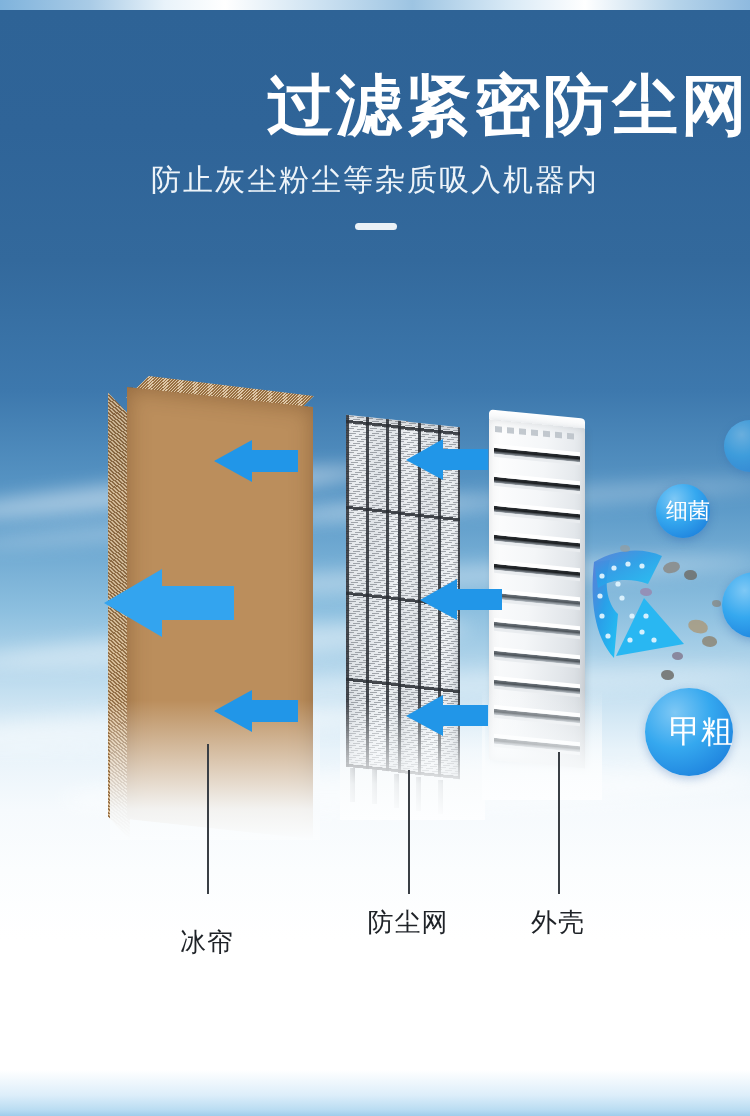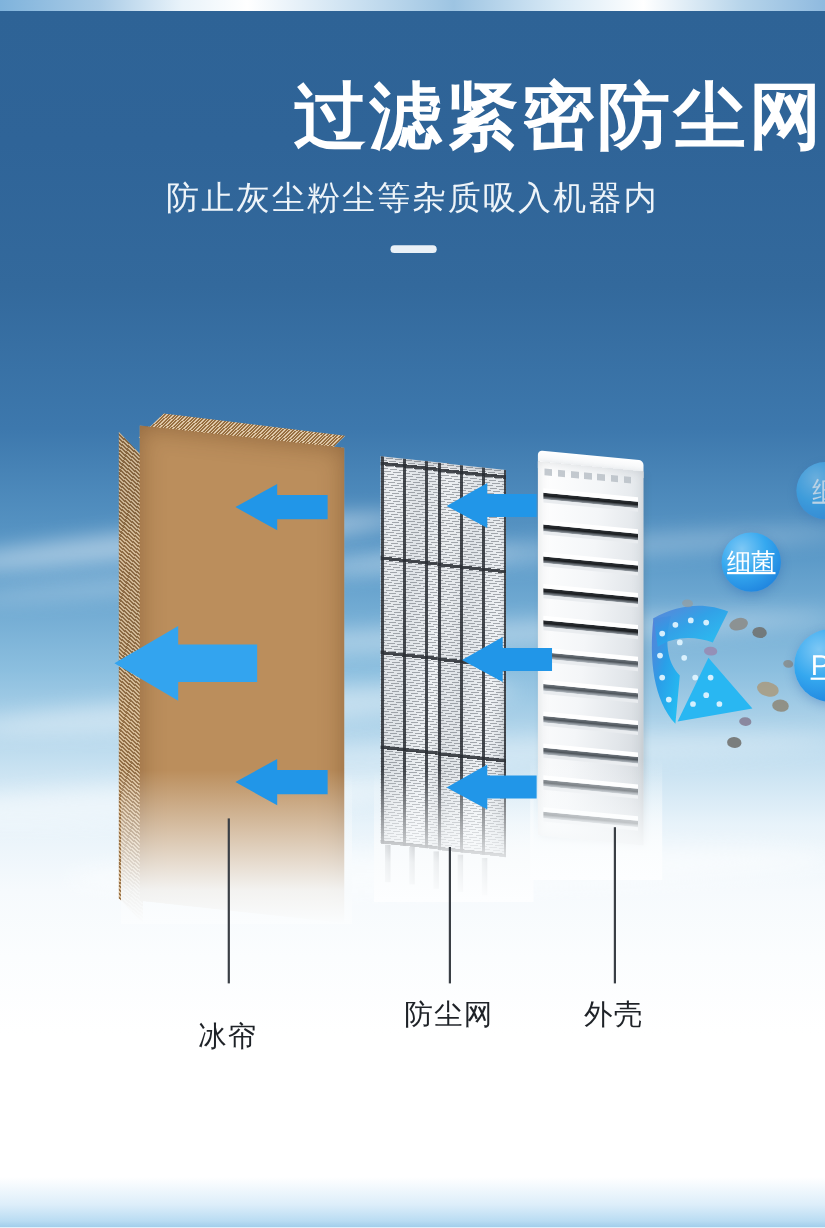--- a/index.html
+++ b/index.html
@@ -152,25 +152,24 @@
   
   .arrow{ position:absolute; }
   .arrow svg{ display:block; }
 
   
   .speck{ position:absolute; border-radius:48% 52% 45% 55%; opacity:.85; }
 
   
   .bubble{
     position:absolute; border-radius:50%;
-    display:flex; align-items:center; justify-content:center;
+    display:flex; align-items:center; justify-content:flex-end;
     color:#ffffff; font-weight:400; white-space:nowrap;
     background:radial-gradient(circle at 34% 28%, #7ec8f5 0%, #35a8ef 42%, #1472d6 100%);
     box-shadow:0 3px 10px rgba(20,80,160,.28);
-    text-decoration:underline;
   }
   .bub-faint{ opacity:.62; }
 
   
   .leader{ position:absolute; width:1.6px; background:#3a3f45; }
   .caption{
     position:absolute; font-size:26px; color:#1e2227; letter-spacing:1px;
     text-align:center; transform:translateX(-50%);
   }
 </style>
@@ -310,20 +309,23 @@
   </div>
 
   <div class="bubble" style="left:656px; top:484px; width:54px; height:54px; font-size:22px;">
     <span>细菌</span>
   </div>
 
   <div class="bubble" style="left:722px; top:572px; width:66px; height:66px; font-size:26px;">
     <span>PH</span>
   </div>
 
+  <div class="bubble" style="left:645px; top:688px; width:88px; height:88px; font-size:32px;">
+    <span>甲粗</span>
+  </div>
 
   <div class="leader" style="left:207px; top:744px; height:150px;"></div>
   <div class="caption" style="left:207px; top:925px;">冰帘</div>
 
   <div class="leader" style="left:408px; top:770px; height:124px;"></div>
   <div class="caption" style="left:408px; top:905px;">防尘网</div>
 
   <div class="leader" style="left:558px; top:752px; height:142px;"></div>
   <div class="caption" style="left:558px; top:905px;">外壳</div>
 

